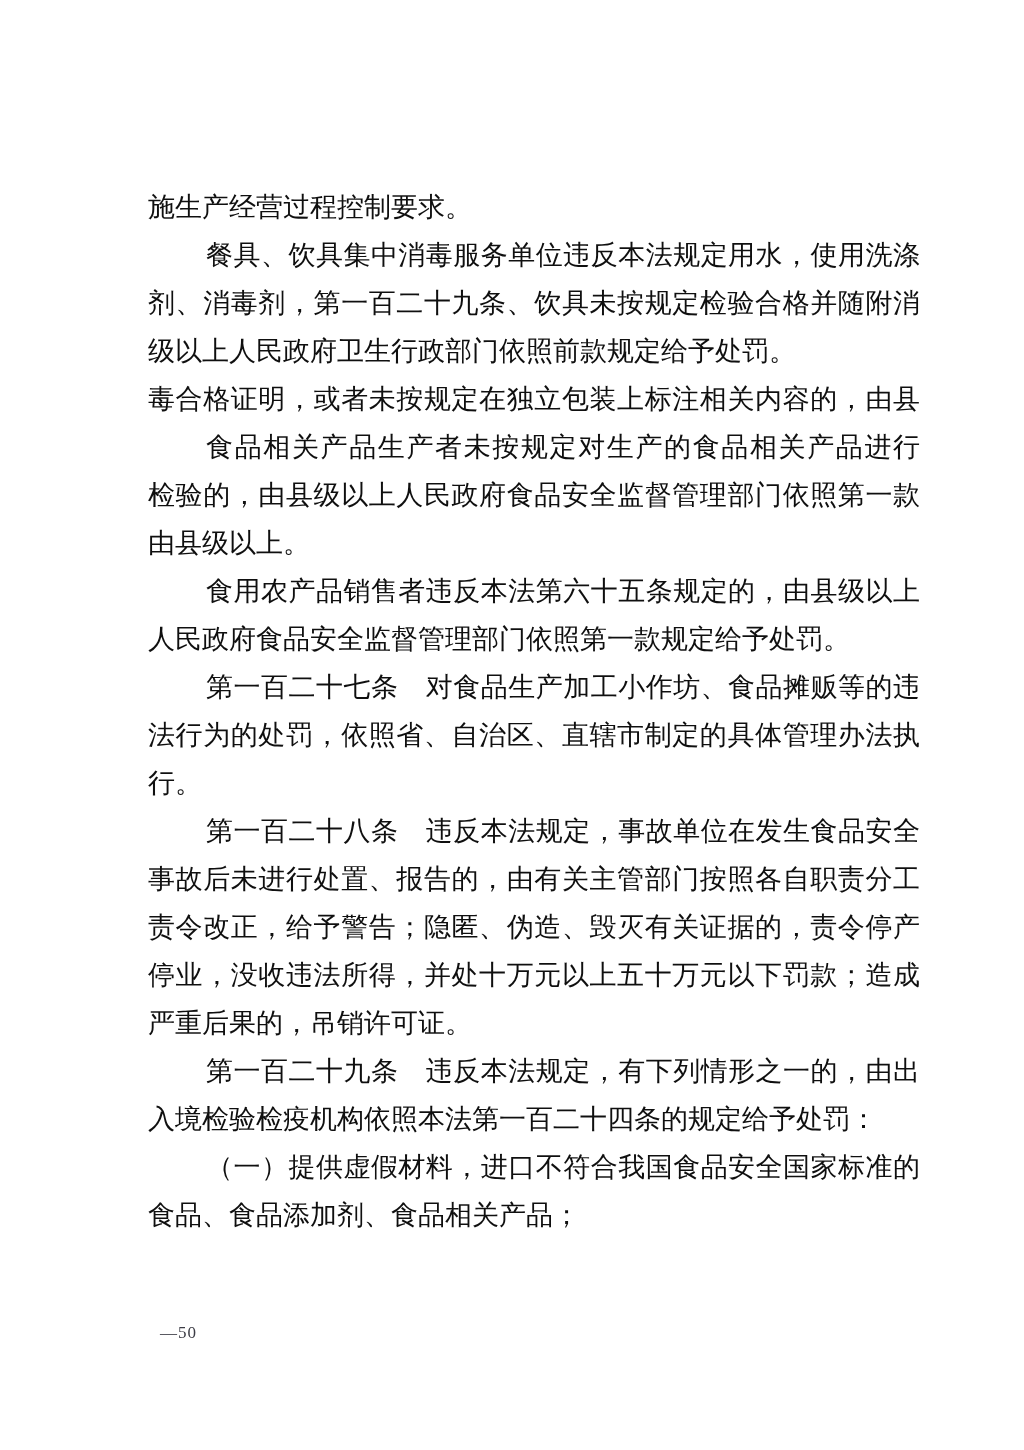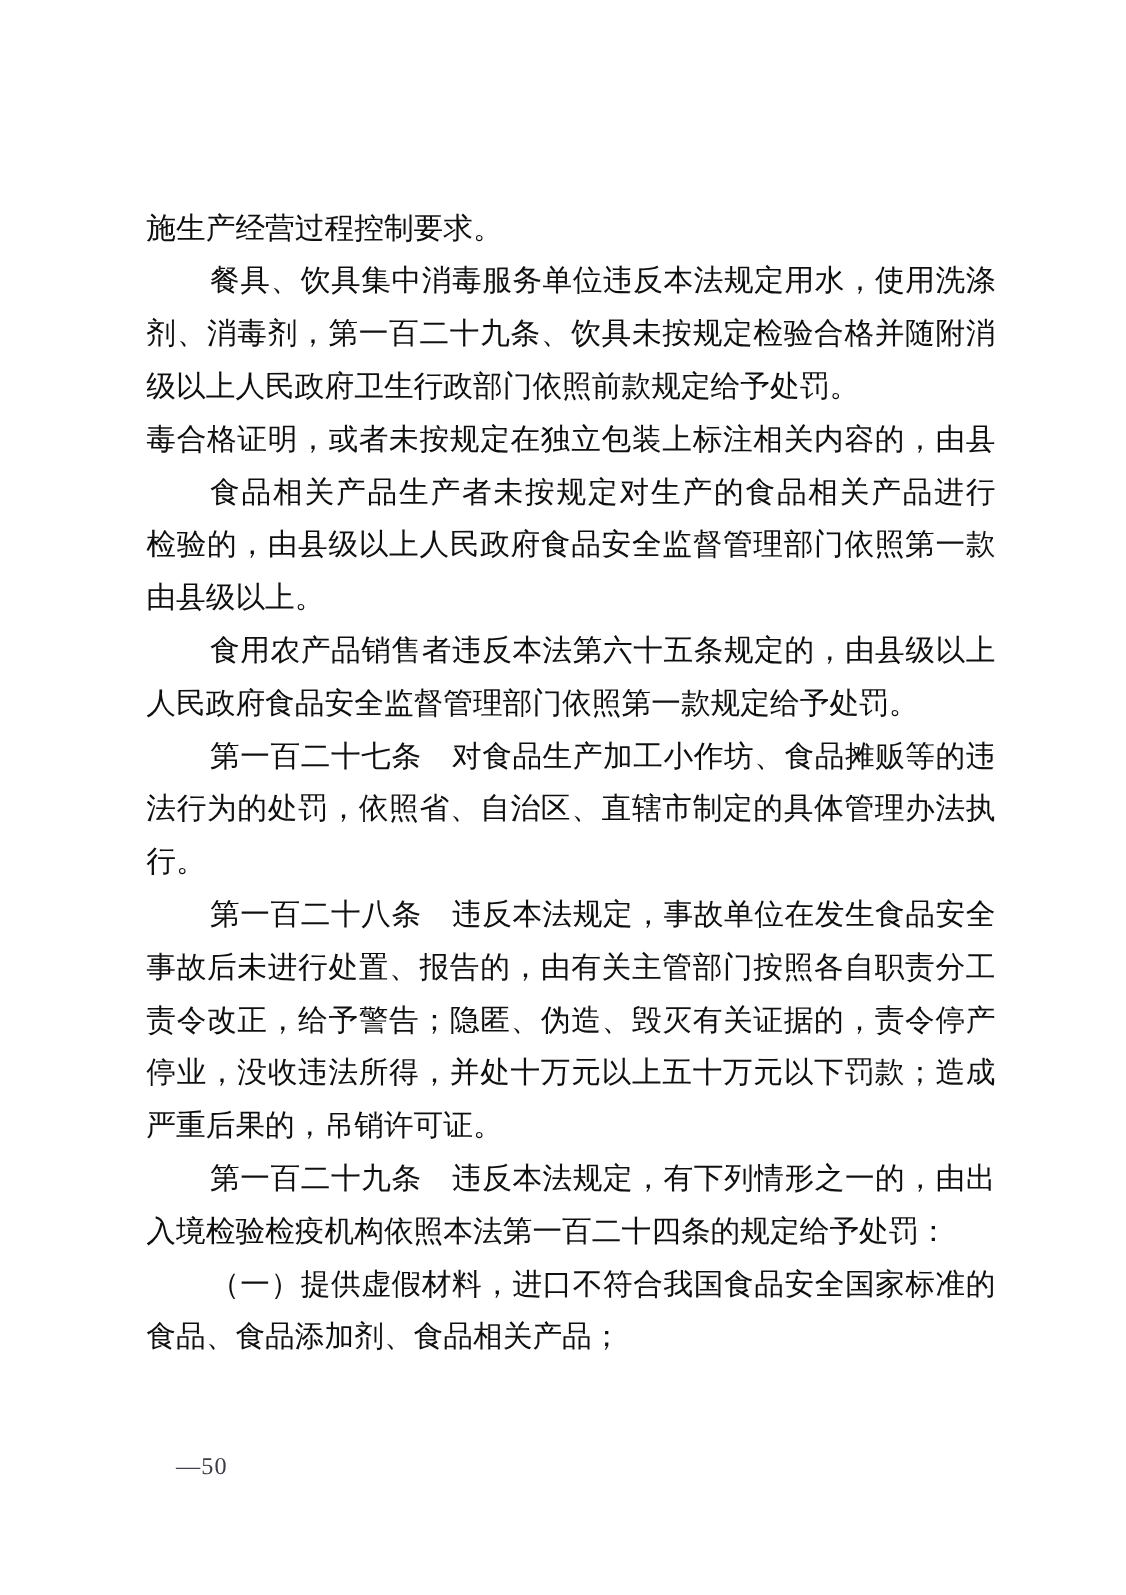--- a/index.html
+++ b/index.html
@@ -10,21 +10,21 @@
   .page {
     position: relative;
     width: 1024px;
     height: 1450px;
     background: #ffffff;
     overflow: hidden;
     font-family: "Liberation Sans", sans-serif;
   }
   .textblock {
     position: absolute;
-    left: 133px;
+    left: 148px;
     top: 183px;
     width: 772px;
   }
   .line {
     height: 48px;
     line-height: 48px;
     font-size: 27px;
     color: #0f0f0f;
     white-space: normal;
     overflow: hidden;
@@ -36,21 +36,21 @@
     text-justify: inter-character;
   }
   .line.i {
     text-indent: 58px;
   }
   .pagenum {
     position: absolute;
     left: 160px;
     top: 1318px;
     font-family: "Liberation Serif", serif;
-    font-size: 22px;
+    font-size: 17px;
     line-height: 30px;
     color: #3c3c45;
     letter-spacing: 1px;
   }
 </style>
 </head>
 <body>
 
 <div class="page">
   <div class="textblock">

